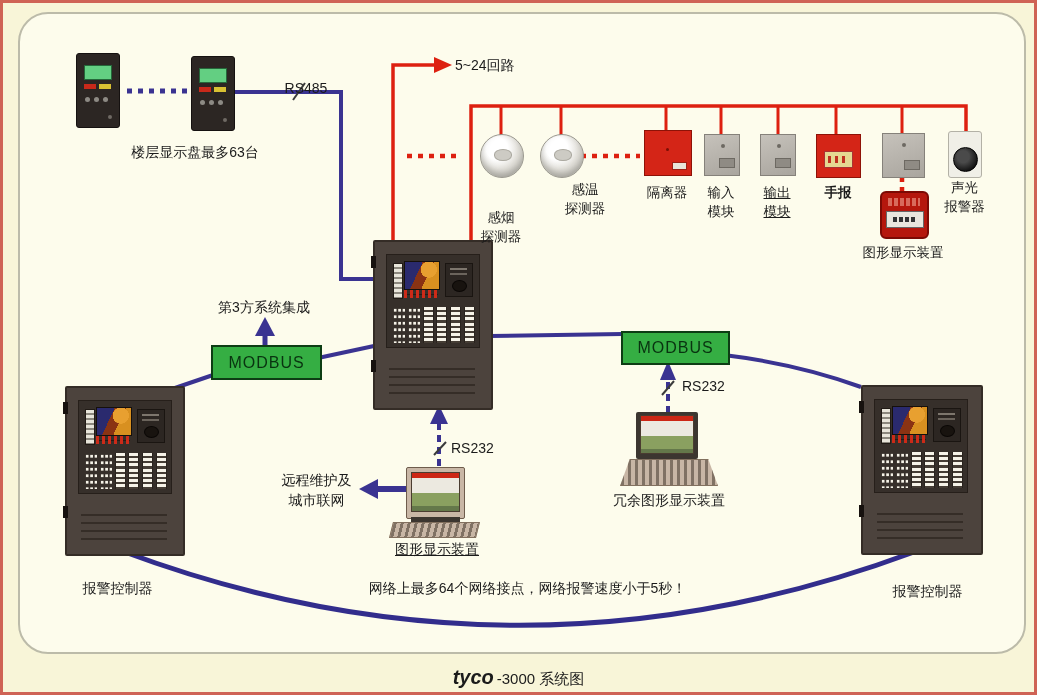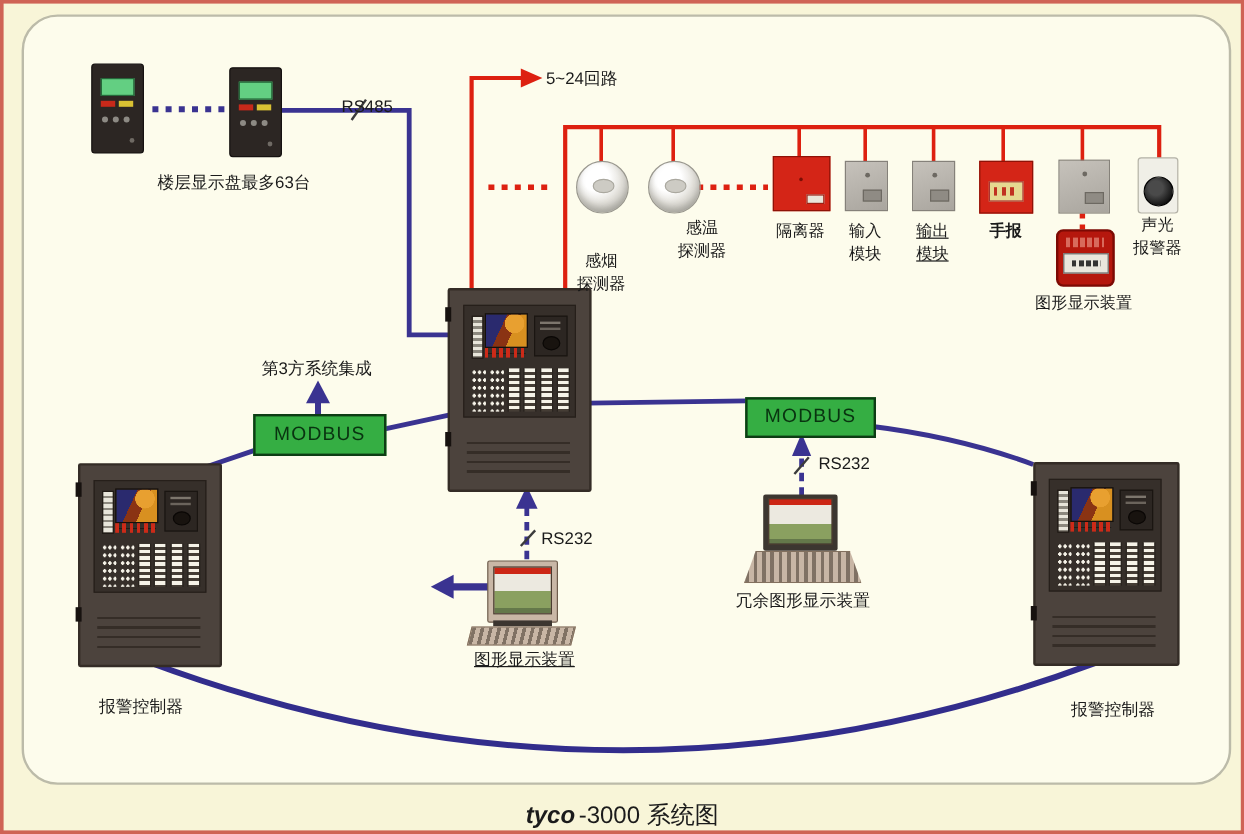--- a/index.html
+++ b/index.html
@@ -77,21 +77,21 @@
   .kb-trap{clip-path:polygon(10% 0,90% 0,100% 100%,0 100%);}
   .lap-scr{width:62px;height:47px;background:#3c3630;border-radius:2px;z-index:2;}
   .lap-scr .scr{position:absolute;left:4px;top:3px;right:4px;bottom:5px;border:1px solid #4a3c30;
     background:linear-gradient(#cc2615 0 14%,#ece9e0 14% 55%,#8aa060 55% 90%,#64784a 90%);}
   
   .modbus{background:#35ae43;border:2px solid #0d3d14;z-index:2;display:flex;align-items:center;justify-content:center;
     font-size:16px;letter-spacing:1px;color:#093310;}
   
   #caption{left:0;right:0;top:663px;text-align:center;z-index:3;}
   #caption .brand{font-weight:bold;font-style:italic;font-size:20px;letter-spacing:0;}
-  #caption .suffix{font-size:20px;margin-left:3px;}
+  #caption .suffix{font-size:15px;margin-left:3px;}
 </style>
 </head>
 <body>
 
 <div id="canvas">
   <div class="abs" id="inner-border"></div>
 
   <svg class="abs" id="wires" width="1037" height="695" viewBox="0 0 1037 695">
 
     <path d="M390,237 L390,62 L433,62" stroke="#dd2010" stroke-width="3.5" fill="none"></path>
@@ -228,20 +228,22 @@
   </div>
   <div class="abs lbl" style="left:448px;top:436px;width:60px;text-align:left;">RS232</div>
   <div class="abs lbl" style="left:679px;top:374px;width:60px;text-align:left;">RS232</div>
 
   <div class="abs crt-mon" style="left:403px;top:464px;">
     <div class="scr"></div>
   </div>
   <div class="abs crt-base" style="left:408px;top:514px;"></div>
   <div class="abs keyboard kb-skew" style="left:388px;top:519px;width:85px;height:14px;"></div>
   <div class="abs lbl" style="left:375px;top:537px;width:118px;text-decoration:underline;">图形显示装置</div>
+  <div class="abs lbl" style="left:266px;top:468px;width:95px;">远程维护及
+城市联网</div>
 
   <div class="abs lap-scr" style="left:633px;top:409px;">
     <div class="scr"></div>
   </div>
   <div class="abs keyboard kb-trap" style="left:617px;top:456px;width:96px;height:25px;"></div>
   <div class="abs lbl" style="left:601px;top:488px;width:130px;">冗余图形显示装置</div>
 
   <div class="abs cabinet" style="left:62px;top:383px;">
     <div class="hinge h1"></div>
     <div class="hinge h2"></div>
@@ -282,17 +284,18 @@
           <span class="barcol"></span>
           <span class="barcol"></span>
           <span class="barcol"></span>
       </div>
     </div>
     <div class="vents"></div>
   </div>
   <div class="abs lbl" style="left:62px;top:576px;width:105px;">报警控制器</div>
   <div class="abs lbl" style="left:872px;top:579px;width:105px;">报警控制器</div>
 
+  <div class="abs lbl" style="left:352px;top:576px;width:345px;">网络上最多64个网络接点，网络报警速度小于5秒！</div>
 
   <div class="abs" id="caption">
     <span class="brand">tyco</span><span class="suffix">-3000 系统图</span>
   </div>
 </div>
 
 </body></html>

